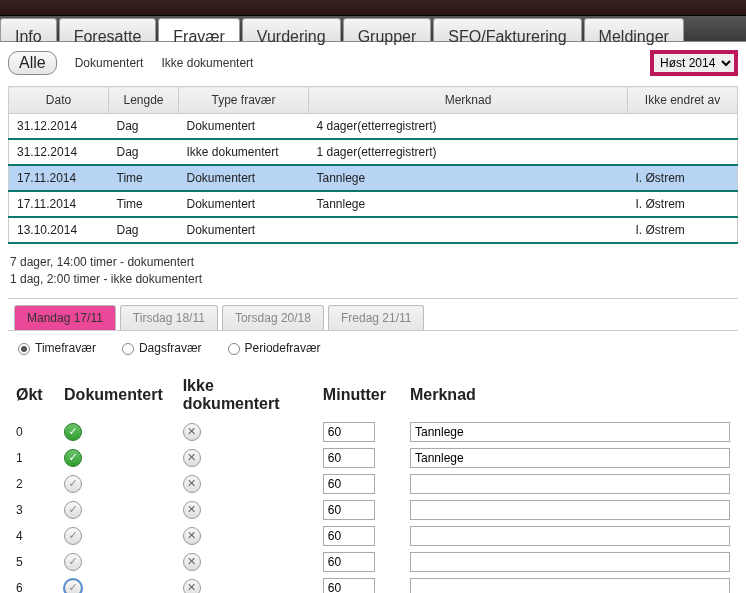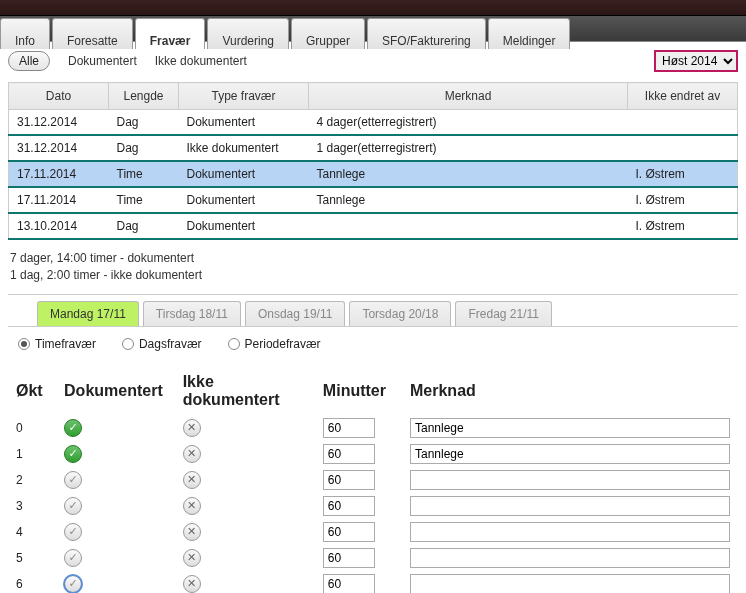--- a/index.html
+++ b/index.html
@@ -18,63 +18,63 @@
   border-bottom: 1px solid #000;
 }
 .main-tabs {
   display: flex;
   background: linear-gradient(#555, #3a3a3a);
   border-bottom: 1px solid #888;
   padding: 0;
   height: 26px;
 }
 .main-tab {
-  padding: 15px 14px;
+  padding: 9px 14px;
   background: linear-gradient(#f5f5f5, #e2e2e2);
   border: 1px solid #999;
   border-bottom: none;
   margin-right: 2px;
   margin-top: 2px;
   border-radius: 3px 3px 0 0;
   cursor: pointer;
   color: #333;
-  font-size: 12px;
+  font-size: 16px;
 }
 .main-tab.active {
   background: #fff;
-  font-weight: bold;
+  font-weight: normal;
   position: relative;
   z-index: 2;
 }
 .content {
   padding: 8px;
 }
 .filter-row {
   display: flex;
   align-items: center;
   gap: 18px;
   margin-bottom: 10px;
 }
 .filter-btn {
   padding: 2px 10px;
   border: 1px solid #888;
   border-radius: 10px;
   background: linear-gradient(#fafafa, #e5e5e5);
   cursor: pointer;
-  font-size: 12px;
+  font-size: 16px;
 }
 .filter-link {
   cursor: pointer;
   color: #333;
 }
 .term-select {
   margin-left: auto;
   padding: 1px 2px;
   font-size: 12px;
-  border: 2px solid #be185d;
+  border: 4px solid #be185d;
 }
 table.absence {
   width: 100%;
   border-collapse: collapse;
   border: 1px solid #ccc;
 }
 table.absence th {
   text-align: center;
   padding: 6px 8px;
   background: linear-gradient(#f2f2f2, #e6e6e6);
@@ -107,36 +107,35 @@
   padding: 5px 12px;
   border: 1px solid #bbb;
   border-bottom: none;
   border-radius: 3px 3px 0 0;
   background: linear-gradient(#f2f2f2, #e6e6e6);
   color: #888;
   cursor: pointer;
   font-size: 12px;
 }
 .day-tab.active {
-  background: #bef264;
+  background: #ec4899;
   color: #333;
   position: relative;
   z-index: 2;
-  margin-left: 23px;
 }
 .radio-row {
   display: flex;
   gap: 26px;
   padding: 10px 10px;
   border-top: 1px solid #ccc;
   align-items: center;
 }
 .radio-item {
   display: flex;
-  align-items: center;
+  align-items: flex-end;
   gap: 5px;
   cursor: pointer;
 }
 .radio-dot {
   width: 12px; height: 12px;
   border: 1px solid #888;
   border-radius: 50%;
   display: inline-flex;
   align-items: center;
   justify-content: center;
@@ -279,21 +278,20 @@
 
   <div class="summary">
     <div>7 dager, 14:00 timer - dokumentert</div>
     <div>1 dag, 2:00 timer - ikke dokumentert</div>
   </div>
 
   <div class="day-tabs-wrap">
     <div class="day-tabs" id="day-tabs">
         <div class="day-tab active">Mandag 17/11</div>
         <div class="day-tab">Tirsdag 18/11</div>
-        <div class="day-tab">Onsdag 19/11</div>
         <div class="day-tab">Torsdag 20/18</div>
         <div class="day-tab">Fredag 21/11</div>
       </div>
 
     <div class="radio-row">
       <label class="radio-item">
         <span class="radio-dot checked"></span>
         <span>Timefravær</span>
       </label>
       <label class="radio-item">

